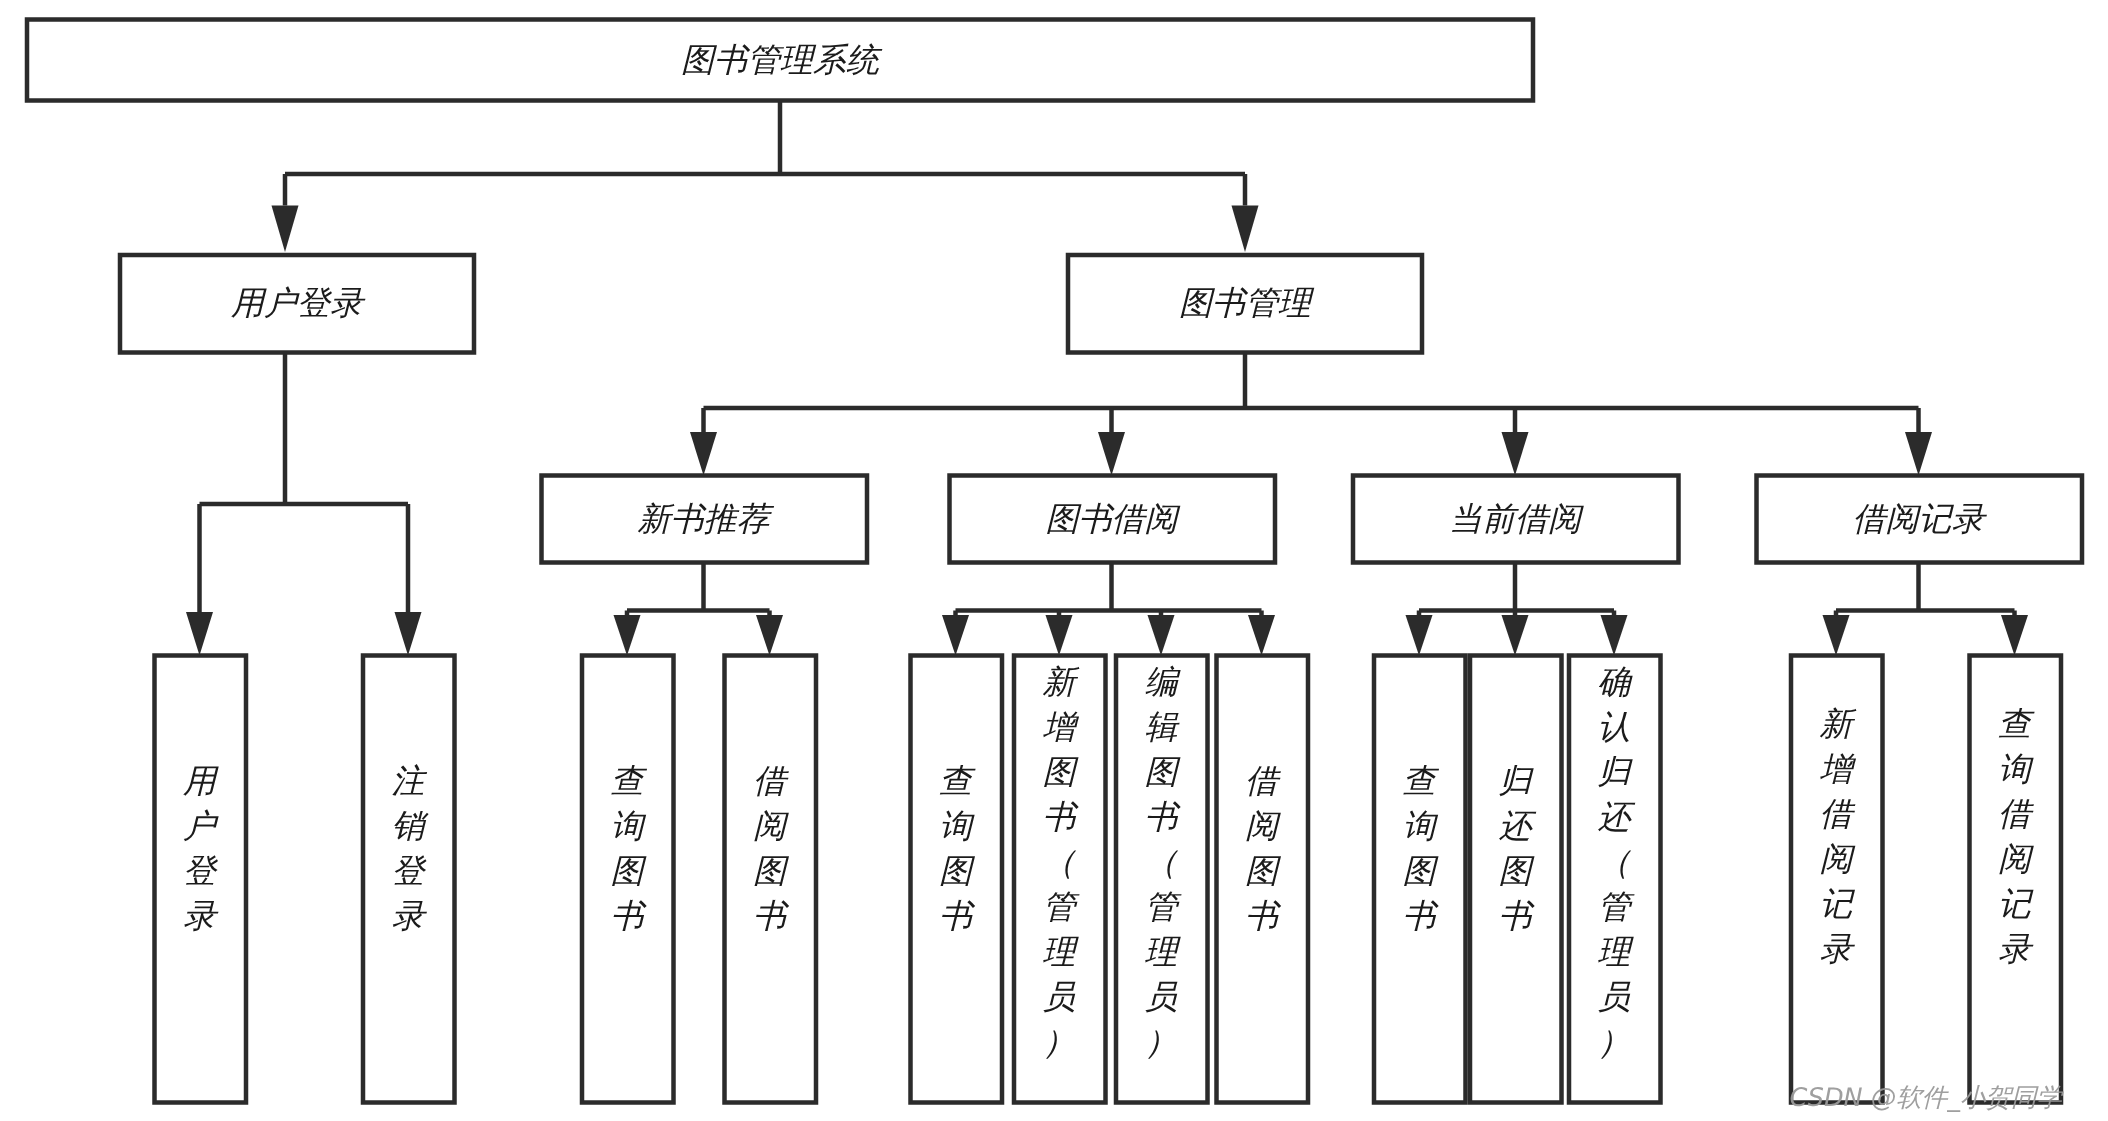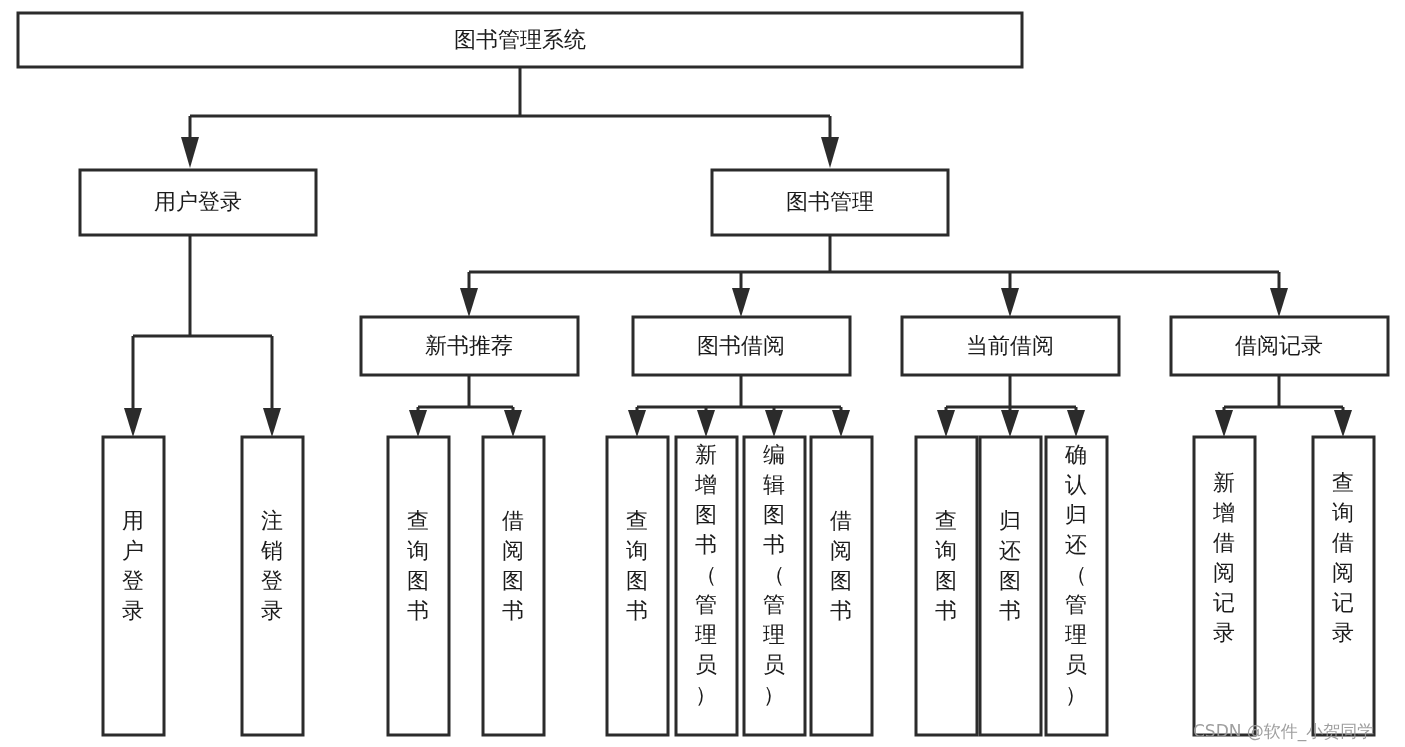--- a/index.html
+++ b/index.html
@@ -12,20 +12,21 @@
     width: 1405px;
     height: 747px;
     font-family: "DejaVu Sans", "Liberation Sans", sans-serif;
     overflow: hidden;
     position: relative;
   }
   #diagram-root {
     position: relative;
     width: 1405px;
     height: 747px;
+    font-style: italic;
   }
   svg#flowchart {
     display: block;
     width: 1405px;
     height: 747px;
   }
   .node-box {
     fill: #ffffff;
     stroke: #2b2b2b;
     stroke-width: 3;

